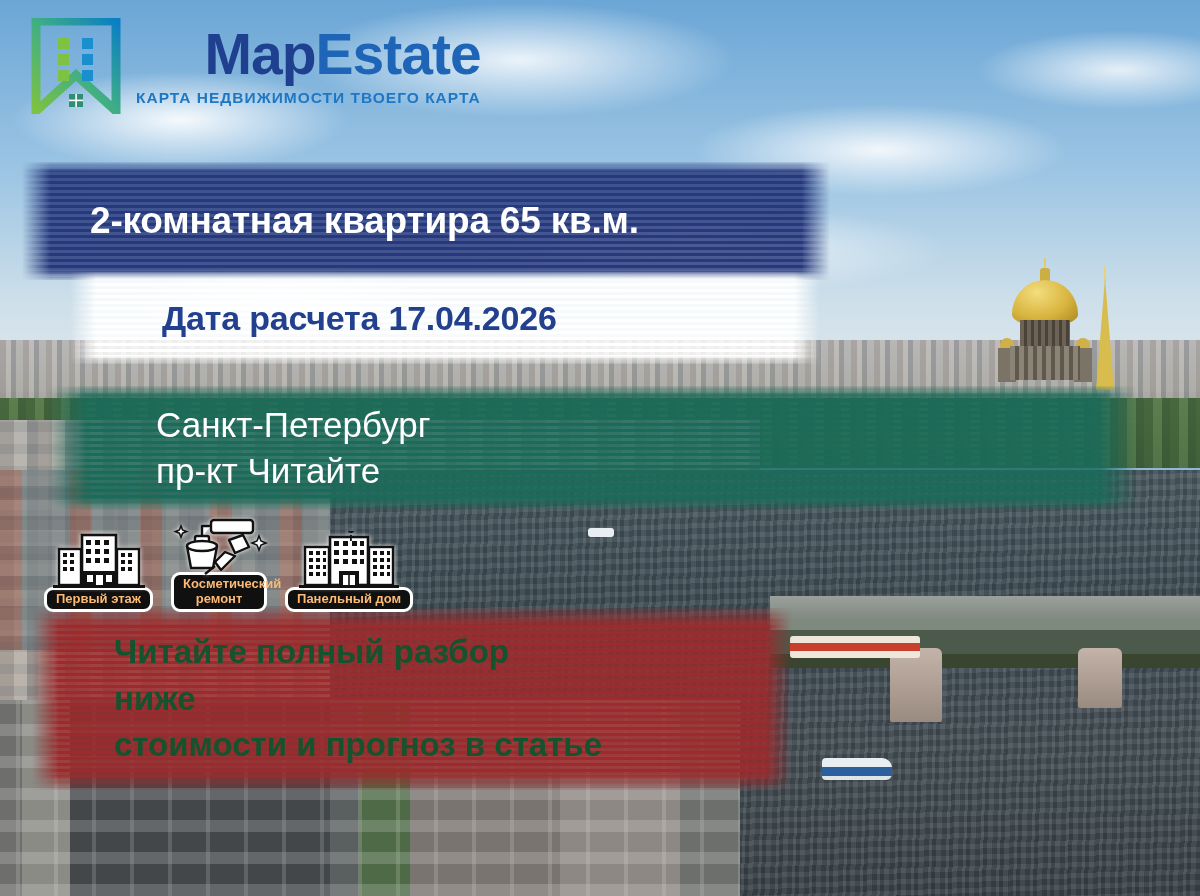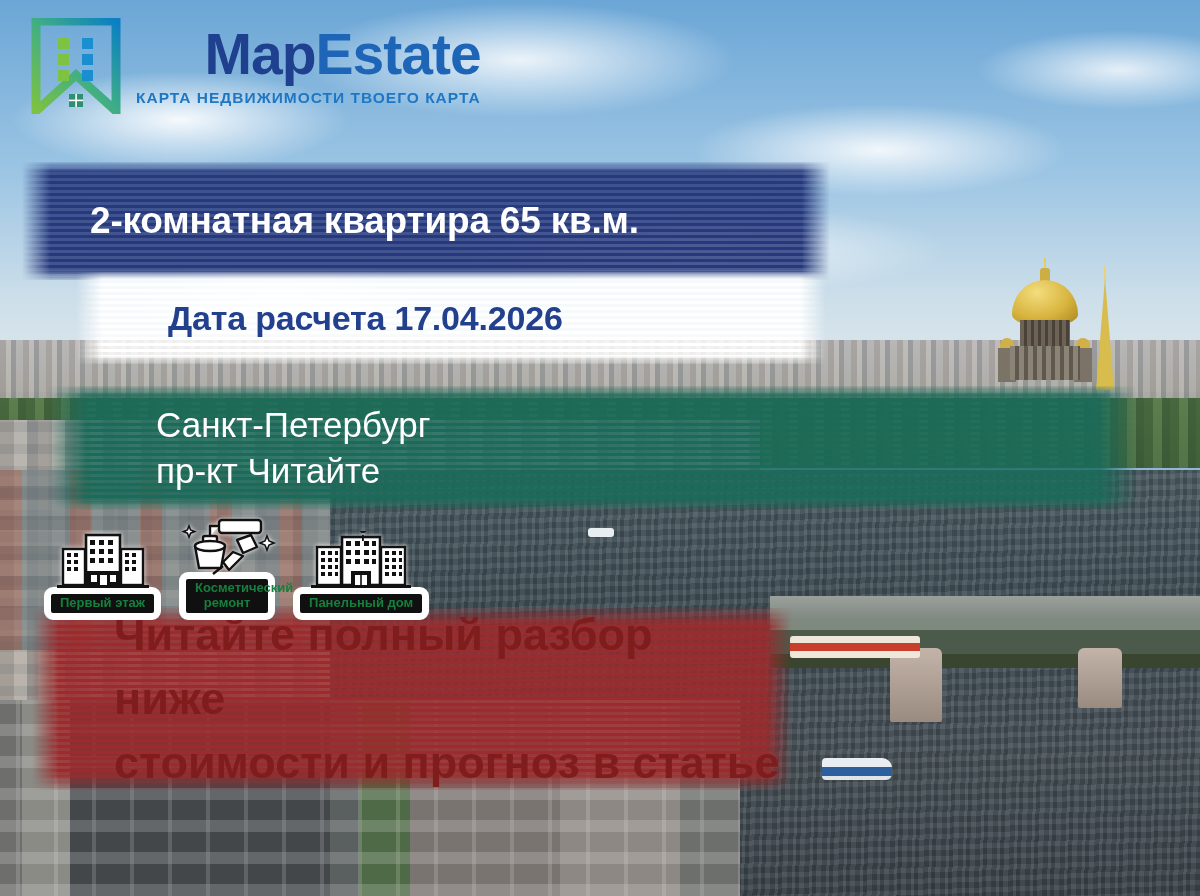--- a/index.html
+++ b/index.html
@@ -198,41 +198,41 @@
     mask-composite:intersect;
   }
   .banner-text { position:relative; z-index:2; }
 
   
   #banner-title   { left:22px;  top:162px; width:808px; height:118px; }
   #banner-title   .brush { background:#27387d; }
   #banner-title   .banner-text {
       font-size:37px; font-weight:700; color:#ffffff; padding-left:68px; letter-spacing:-.2px; }
 
-  #banner-date    { left:76px;  top:272px; width:750px; height:92px; }
+  #banner-date    { left:70px;  top:272px; width:750px; height:92px; }
   #banner-date    .brush { background:#ffffff; }
   #banner-date    .banner-text {
       font-size:34px; font-weight:700; color:#23408f; padding-left:92px; letter-spacing:-.2px; }
 
   #banner-address { left:48px;  top:386px; width:1090px; height:124px; }
   #banner-address .brush { background:#1a6b5a; }
   #banner-address .banner-text {
       font-size:35px; font-weight:400; color:#ffffff; padding-left:108px; line-height:1.32; }
 
   #banner-cta     { left:32px;  top:608px; width:760px; height:182px; }
   #banner-cta     .brush { background:#9d2a2c; }
   #banner-cta     .banner-text {
-      font-size:45px; font-weight:700; color:#7f1d1d; padding-left:82px; line-height:1.42; }
+      font-size:33px; font-weight:700; color:#14532d; padding-left:82px; line-height:1.42; }
 
   
   #features { position:absolute; left:44px; top:516px; display:flex; align-items:flex-end; gap:14px; z-index:5; }
   .feature { display:flex; flex-direction:column; align-items:center; width:auto; }
   .feature svg { display:block; filter:drop-shadow(0 0 2px rgba(255,255,255,.95)); }
   .feature-label {
-    margin-top:-6px; background:#101010; color:#15803d; border:7px solid #ffffff;
+    margin-top:-6px; background:#101010; color:#fdba74; border:3px solid #ffffff;
     border-radius:9px; padding:2px 9px 3px; font-size:13px; font-weight:700;
     line-height:1.12; text-align:center; white-space:nowrap;
   }
   .feature-label.two { white-space:normal; max-width:96px; }
 </style>
 </head>
 <body>
 
 <div id="photo">
   <div class="sky"></div>

